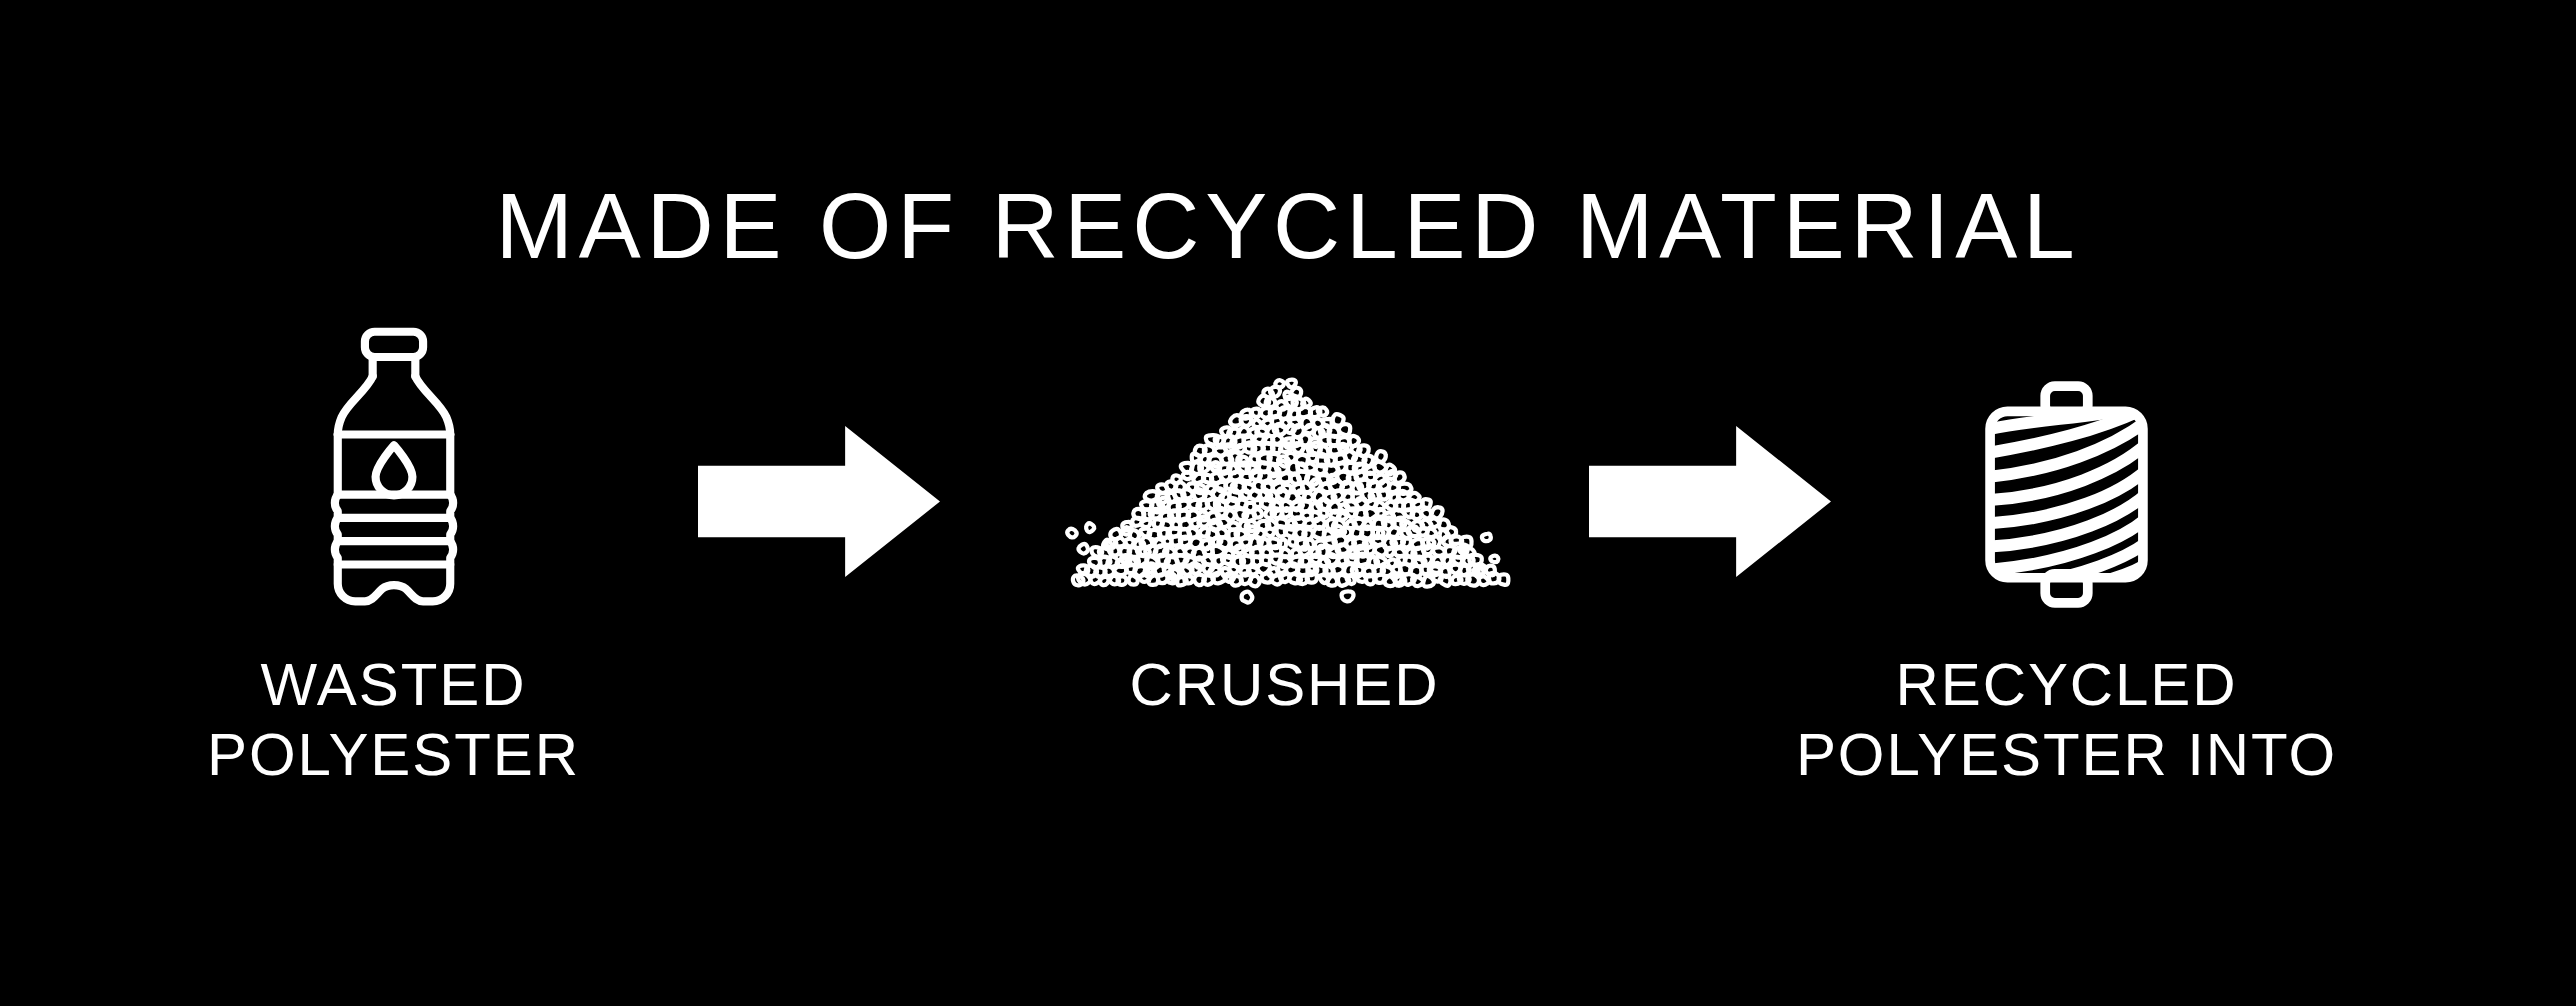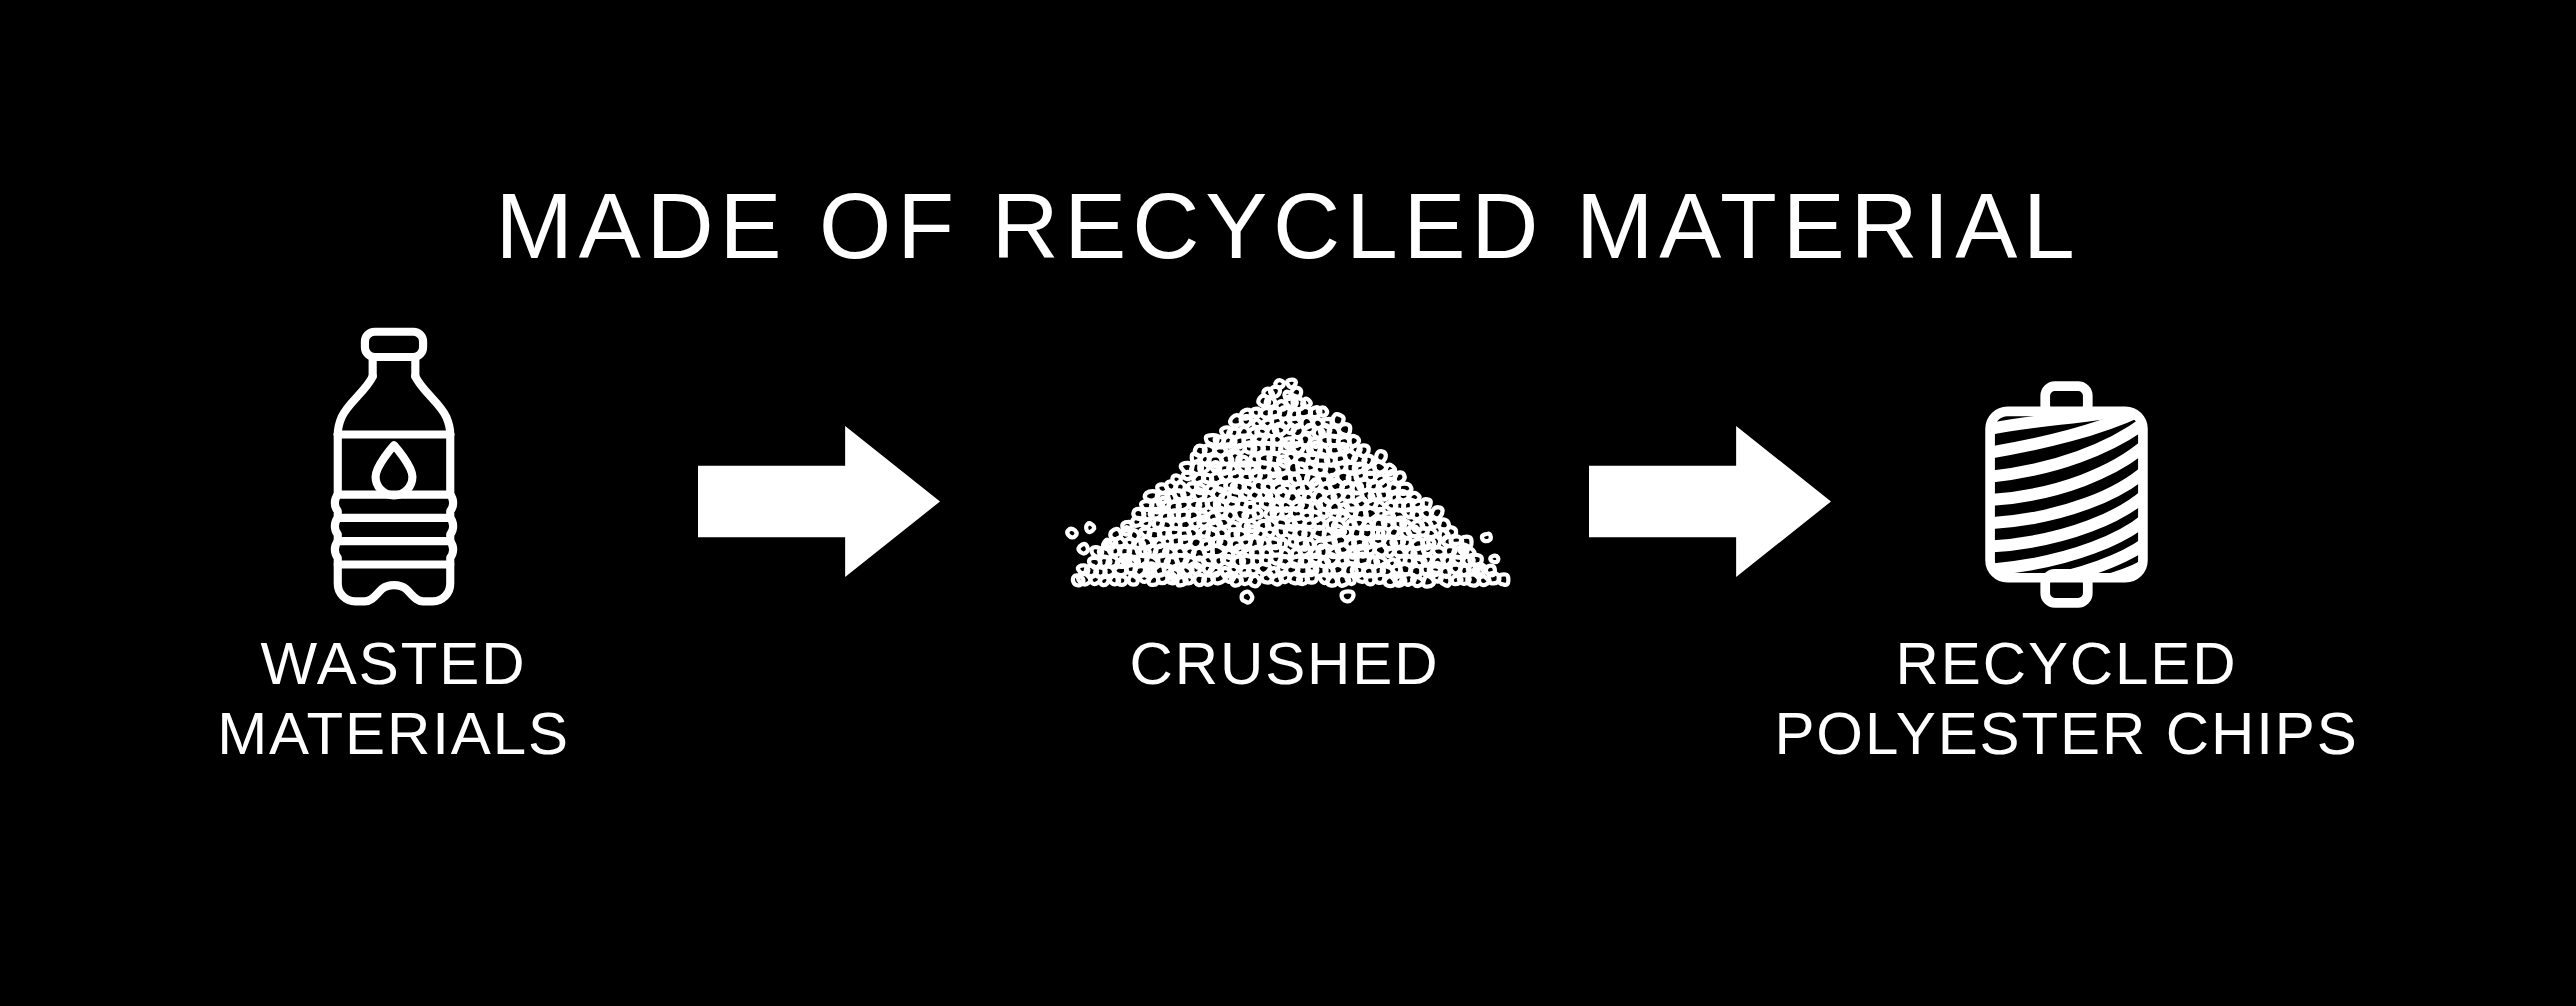--- a/index.html
+++ b/index.html
@@ -41,21 +41,21 @@
     flex-direction: column;
     align-items: center;
   }
   .step-art {
     height: 291px;
     display: flex;
     align-items: flex-end;
     justify-content: center;
   }
   .step-caption {
-    margin-top: 18px;
+    margin-top: 39px;
     text-align: center;
     color: #ffffff;
     font-size: 60px;
     font-weight: 300;
     letter-spacing: 1.9px;
     line-height: 1.16;
     white-space: nowrap;
   }
   .arrow {
     position: absolute;
@@ -102,21 +102,21 @@
           <path d="M21 112 C19 114.5 19 118 21 120.5 L21 124 L79 124 L79 120.5 C81 118 81 114.5 79 112"></path>
 
           <path d="M21 124 L21 134 C21 139 25 143 30 143 L35 143 C39 143 41 139 44 136.5 C47 134 53 134 56 136.5 C59 139 61 143 65 143 L70 143 C75 143 79 139 79 134 L79 124"></path>
 
           <path d="M50 62.5 C50 62.5 40.5 73 40.5 78.8 C40.5 84.1 44.8 88.4 50 88.4 C55.2 88.4 59.5 84.1 59.5 78.8 C59.5 73 50 62.5 50 62.5 Z"></path>
         </g>
       </svg>
     </div>
     <div class="step-caption">
       <div>WASTED</div>
-      <div>MATERIALS</div>
+      <div>POLYESTER</div>
     </div>
   </div>
 
   <div class="arrow" id="arrow-1">
     <svg width="242" height="151" viewBox="0 0 250 156">
       <path d="M0 41 L152 41 L152 0 L250 78 L152 156 L152 115 L0 115 Z" fill="#ffffff"></path>
     </svg>
   </div>
 
   <div class="step" id="step-2">
@@ -719,18 +719,18 @@
           <path d="M12 98 C52 95 89 82 103 63"></path>
           <path d="M22 107 C56 103 91 92 103 76"></path>
           <path d="M42 110 C70 106 94 99 104 88"></path>
         </g>
 
         <rect x="14" y="16" width="79" height="86" rx="9" fill="none" stroke="#ffffff" stroke-width="5"></rect>
       </svg>
     </div>
     <div class="step-caption">
       <div>RECYCLED</div>
-      <div>POLYESTER CHIPS</div>
+      <div>POLYESTER INTO</div>
     </div>
   </div>
 
 </div>
 
 
 </body></html>

